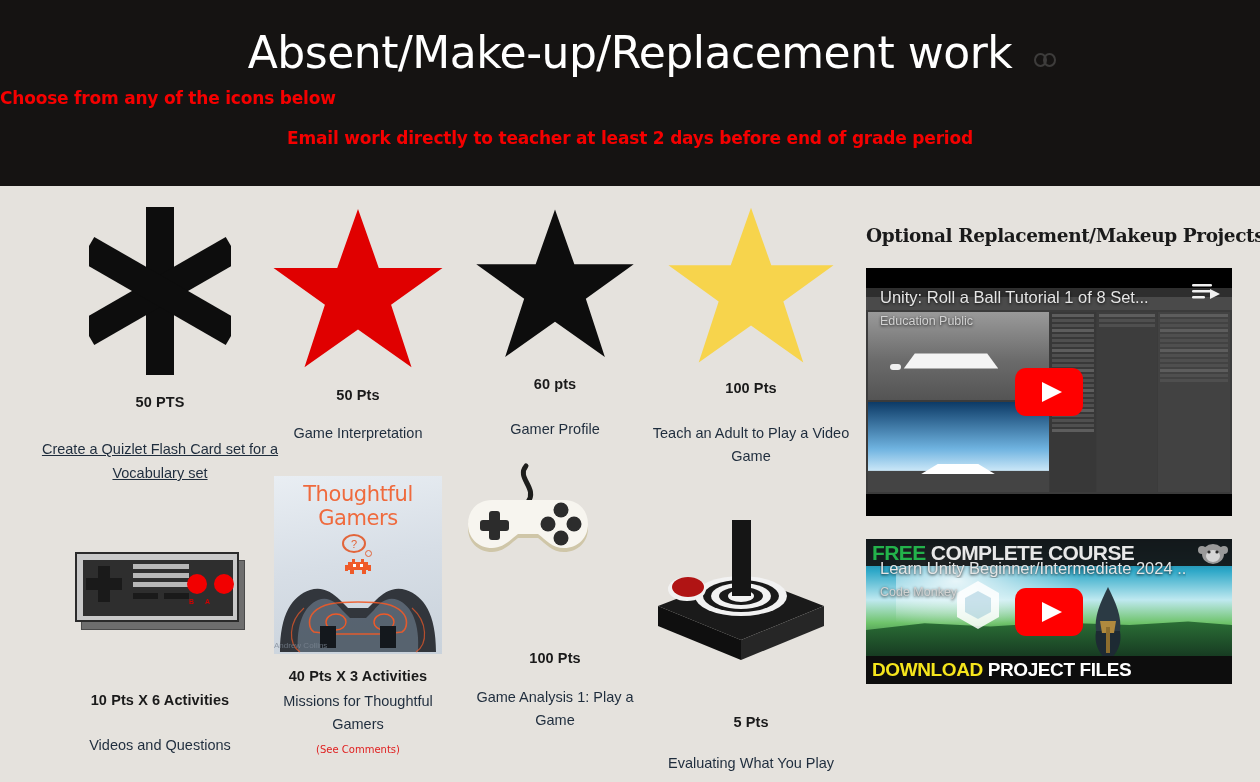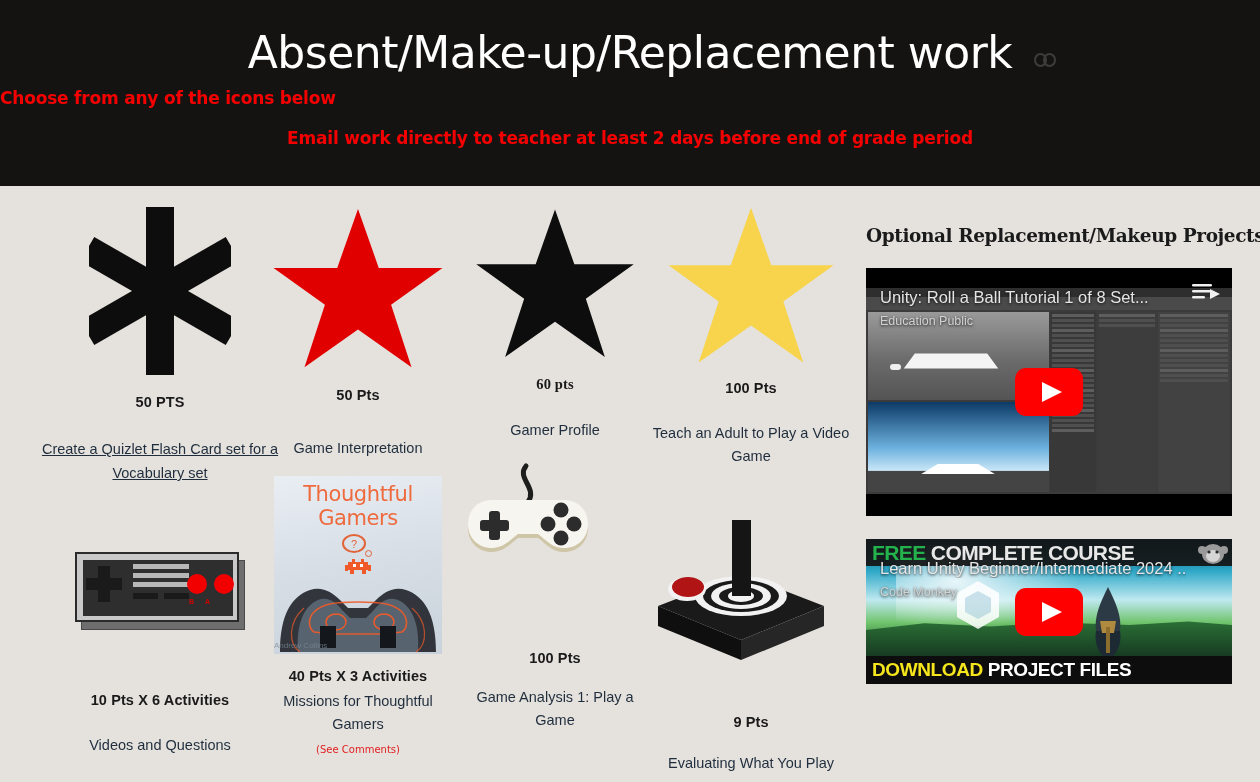--- a/index.html
+++ b/index.html
@@ -155,21 +155,21 @@
   }
   .nes-ab-lab { position: absolute; left: 112px; top: 44px; display: flex; gap: 11px; font-size: 7px; color: #d00000; font-weight: bold; }
   #col1b .pts { margin-top: 62px; }
   #col1b .desc { margin-top: 26px; }
 
   
   #col2 { left: 262px; top: 196px; width: 192px; }
   .star-wrap { display: flex; align-items: center; justify-content: center; }
   #col2 .star-wrap { height: 186px; }
   #col2 .pts { margin-top: 5px; }
-  #col2 .desc { margin-top: 34px; }
+  #col2 .desc { margin-top: 19px; }
 
   
   #col2b { left: 274px; top: 476px; width: 168px; }
   .book {
     position: relative;
     width: 168px; height: 178px;
     background: linear-gradient(170deg,#e9eef3 0%,#d7dee6 48%,#c9d2db 100%);
     overflow: hidden;
   }
   .book-t1 {
@@ -197,21 +197,21 @@
     position: absolute; left: 0; bottom: 4px; width: 168px;
     text-align: left; color: #7d8794; font-size: 8px; opacity: .75;
   }
   #col2b .pts { margin-top: 14px; }
   #col2b .desc { margin-top: 6px; }
   #col2b .note-red { margin-top: 8px; }
 
   
   #col3 { left: 458px; top: 196px; width: 194px; }
   #col3 .star-wrap { height: 176px; }
-  #col3 .pts { margin-top: 4px; font-family: Liberation Serif, serif; }
+  #col3 .pts { margin-top: 4px; }
   #col3 .desc { margin-top: 26px; }
 
   #col3b { left: 458px; top: 460px; width: 194px; }
   .gamepad { position: relative; width: 140px; height: 118px; margin: 0 auto; }
   #col3b .pts { margin-top: 68px; }
   #col3b .desc { margin-top: 20px; }
 
   
   #col4 { left: 652px; top: 196px; width: 198px; }
   #col4 .star-wrap { height: 180px; }
@@ -512,21 +512,21 @@
       <path d="M172 86 L89 120 L89 140 L172 106 Z" fill="#262626"></path>
       <ellipse cx="89" cy="76" rx="46" ry="20" fill="#f2f2f2"></ellipse>
       <ellipse cx="89" cy="76" rx="38" ry="16" fill="#1a1a1a"></ellipse>
       <ellipse cx="89" cy="76" rx="30" ry="13" fill="#f2f2f2"></ellipse>
       <ellipse cx="89" cy="76" rx="22" ry="9" fill="#1a1a1a"></ellipse>
       <ellipse cx="89" cy="76" rx="13" ry="6" fill="#f2f2f2"></ellipse>
       <rect x="80" y="40" width="19" height="36" fill="#151515"></rect>
       <ellipse cx="35" cy="69" rx="19" ry="12" fill="#f2f2f2"></ellipse>
       <ellipse cx="36" cy="67" rx="16" ry="10" fill="#b01414"></ellipse>
     </svg>
-    <div class="pts">9 Pts</div>
+    <div class="pts">5 Pts</div>
     <div class="desc">Evaluating What You Play</div>
   </div>
 
   <div class="col" id="rightcol">
     <div class="right-heading">Optional Replacement/Makeup Projects</div>
 
     <div class="video" id="video1">
       <div class="u1-band-top"></div>
       <div class="u1-editor">
         <div class="u1-menubar"></div>

